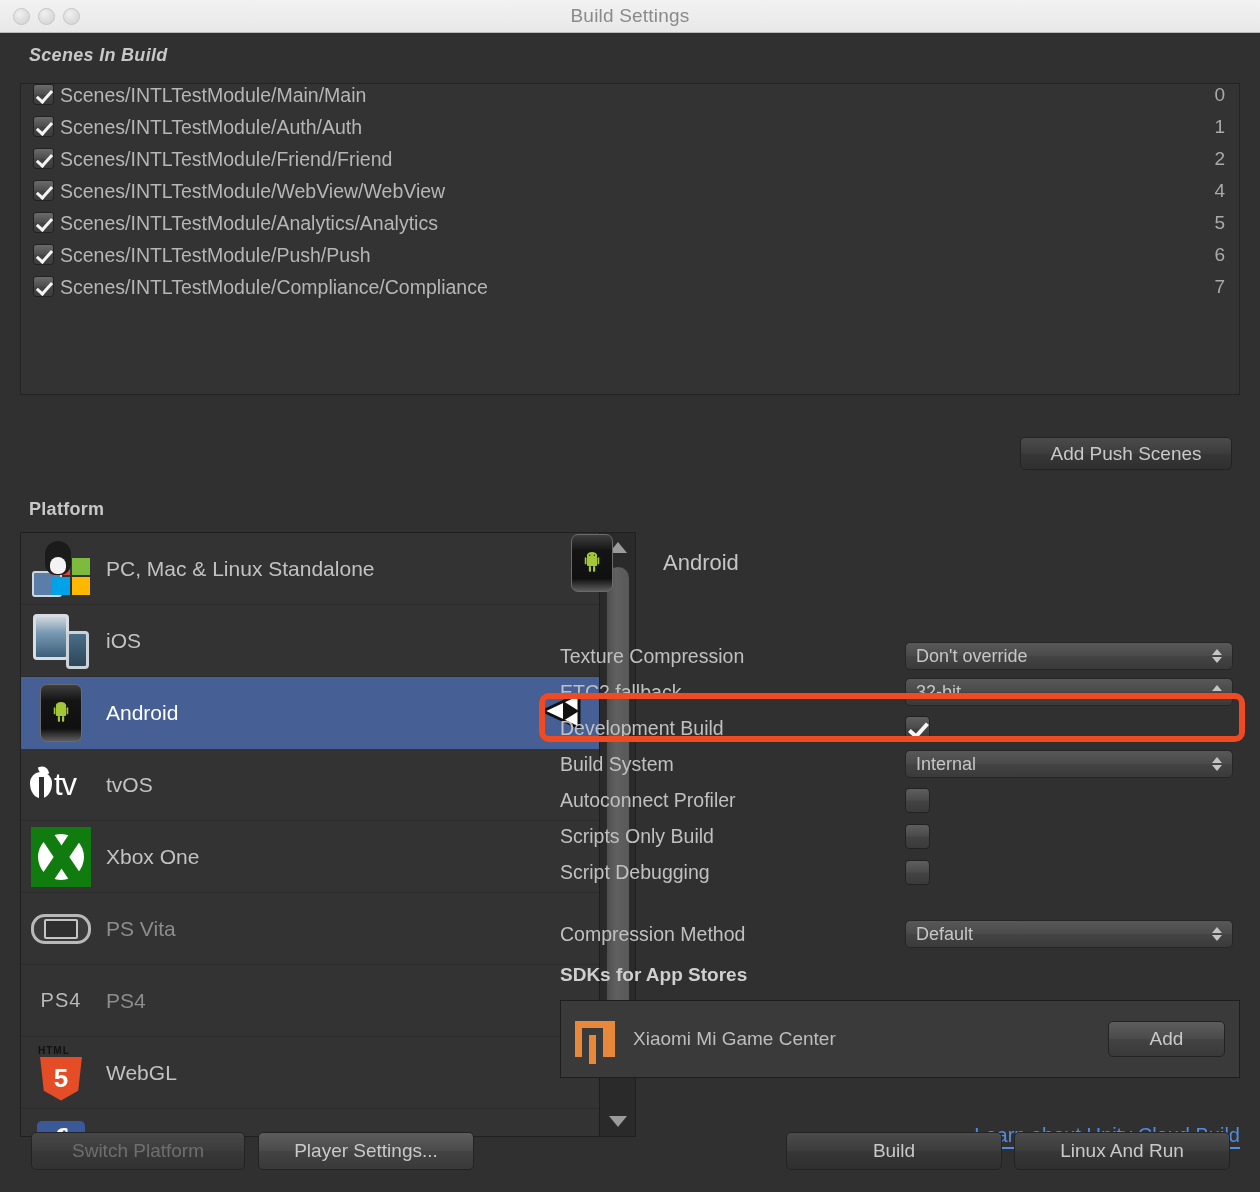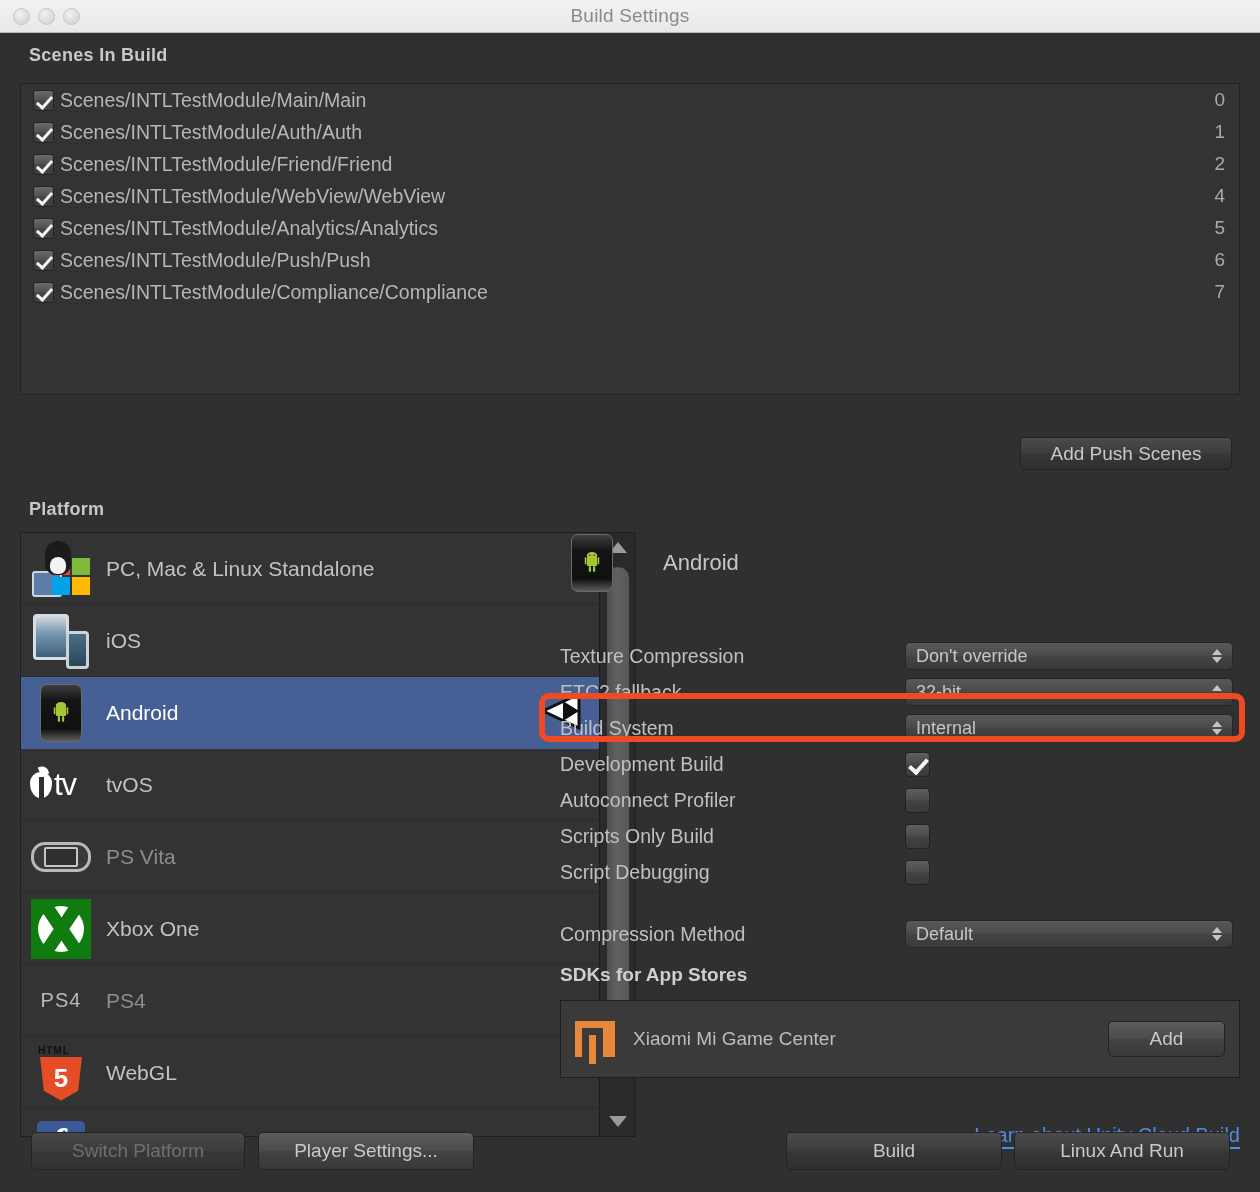--- a/index.html
+++ b/index.html
@@ -36,30 +36,30 @@
     background: #303030;
     padding: 0;
   }
 
   .section-head {
     color: #c8c8c8; font-size: 18px; font-weight: bold;
     letter-spacing: .3px;
   }
 
   
-  #scenes-head { position: absolute; left: 29px; top: 12px; }
+  #scenes-head { position: absolute; left: 29px; top: 12px; font-style: italic; }
 
   .scenes-box {
     position: absolute; left: 20px; top: 50px;
     width: 1220px; height: 312px;
     background: #333333;
     border: 1px solid #232323;
   }
   .scene-row {
-    display: flex; align-items: center;
+    display: flex; 
     height: 32px; padding: 0 12px 0 12px;
     position: relative;
   }
   .scene-check {
     width: 21px; height: 21px; flex: 0 0 21px;
     border-radius: 3px;
     background: linear-gradient(to bottom, #6b6b6b 0%, #4f4f4f 48%, #454545 52%, #3c3c3c 100%);
     border: 1px solid #222; position: relative;
     margin-right: 6px;
   }
@@ -433,36 +433,36 @@
         </div>
         <div class="plat-row">
           <span class="plat-icon">
             <span class="ic-tvos">
               <span class="apple"></span>
               <span class="tv">tv</span>
             </span>
           </span>
           <span class="plat-label">tvOS</span>
         </div>
+        <div class="plat-row">
+          <span class="plat-icon">
+            <span class="ic-xbox">
+              <span class="ball"></span>
+            </span>
+          </span>
+          <span class="plat-label">Xbox One</span>
+        </div>
         <div class="plat-row dim">
           <span class="plat-icon">
             <span class="ic-vita">
               <span class="shell"></span>
               <span class="screen"></span>
             </span>
           </span>
           <span class="plat-label">PS Vita</span>
-        </div>
-        <div class="plat-row">
-          <span class="plat-icon">
-            <span class="ic-xbox">
-              <span class="ball"></span>
-            </span>
-          </span>
-          <span class="plat-label">Xbox One</span>
         </div>
         <div class="plat-row dim">
           <span class="plat-icon">
             <span class="ic-ps4">PS4</span>
           </span>
           <span class="plat-label">PS4</span>
         </div>
         <div class="plat-row">
           <span class="plat-icon">
             <span class="ic-webgl">
@@ -522,32 +522,32 @@
           <span class="field-label">ETC2 fallback</span>
           <span class="select">
             <span class="val">32-bit</span>
             <span class="spin">
               <i class="up"></i>
               <i class="dn"></i>
             </span>
           </span>
         </div>
         <div class="field-row">
+          <span class="field-label">Development Build</span>
+          <span class="cbx on"></span>
+        </div>
+        <div class="field-row">
           <span class="field-label">Build System</span>
           <span class="select">
             <span class="val">Internal</span>
             <span class="spin">
               <i class="up"></i>
               <i class="dn"></i>
             </span>
           </span>
-        </div>
-        <div class="field-row">
-          <span class="field-label">Development Build</span>
-          <span class="cbx on"></span>
         </div>
         <div class="field-row">
           <span class="field-label">Autoconnect Profiler</span>
           <span class="cbx"></span>
         </div>
         <div class="field-row">
           <span class="field-label">Scripts Only Build</span>
           <span class="cbx"></span>
         </div>
         <div class="field-row">

